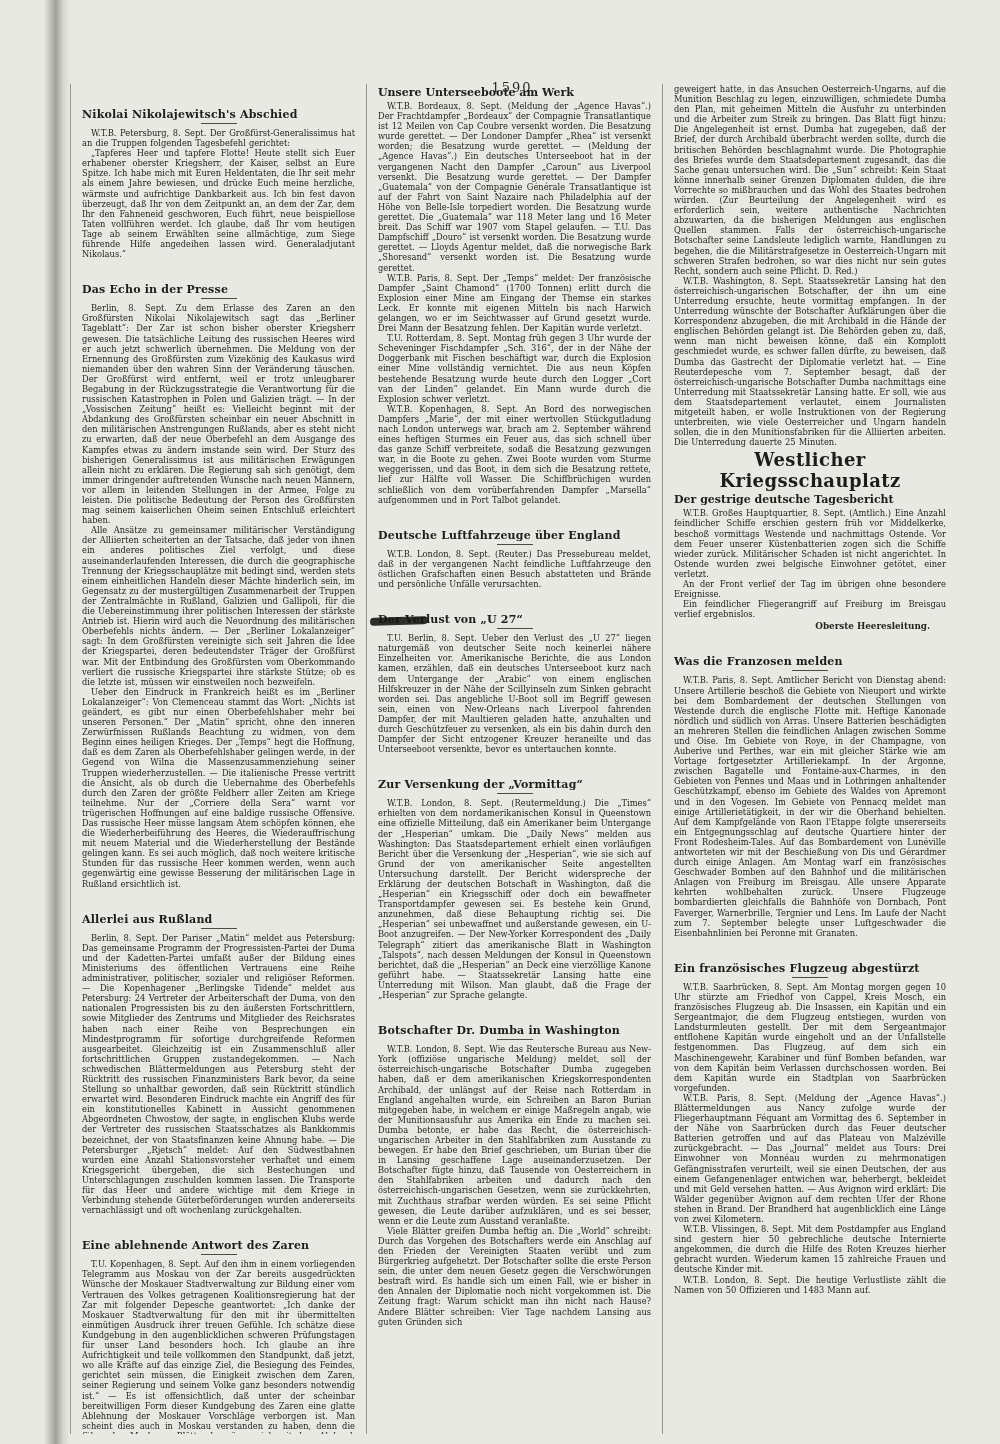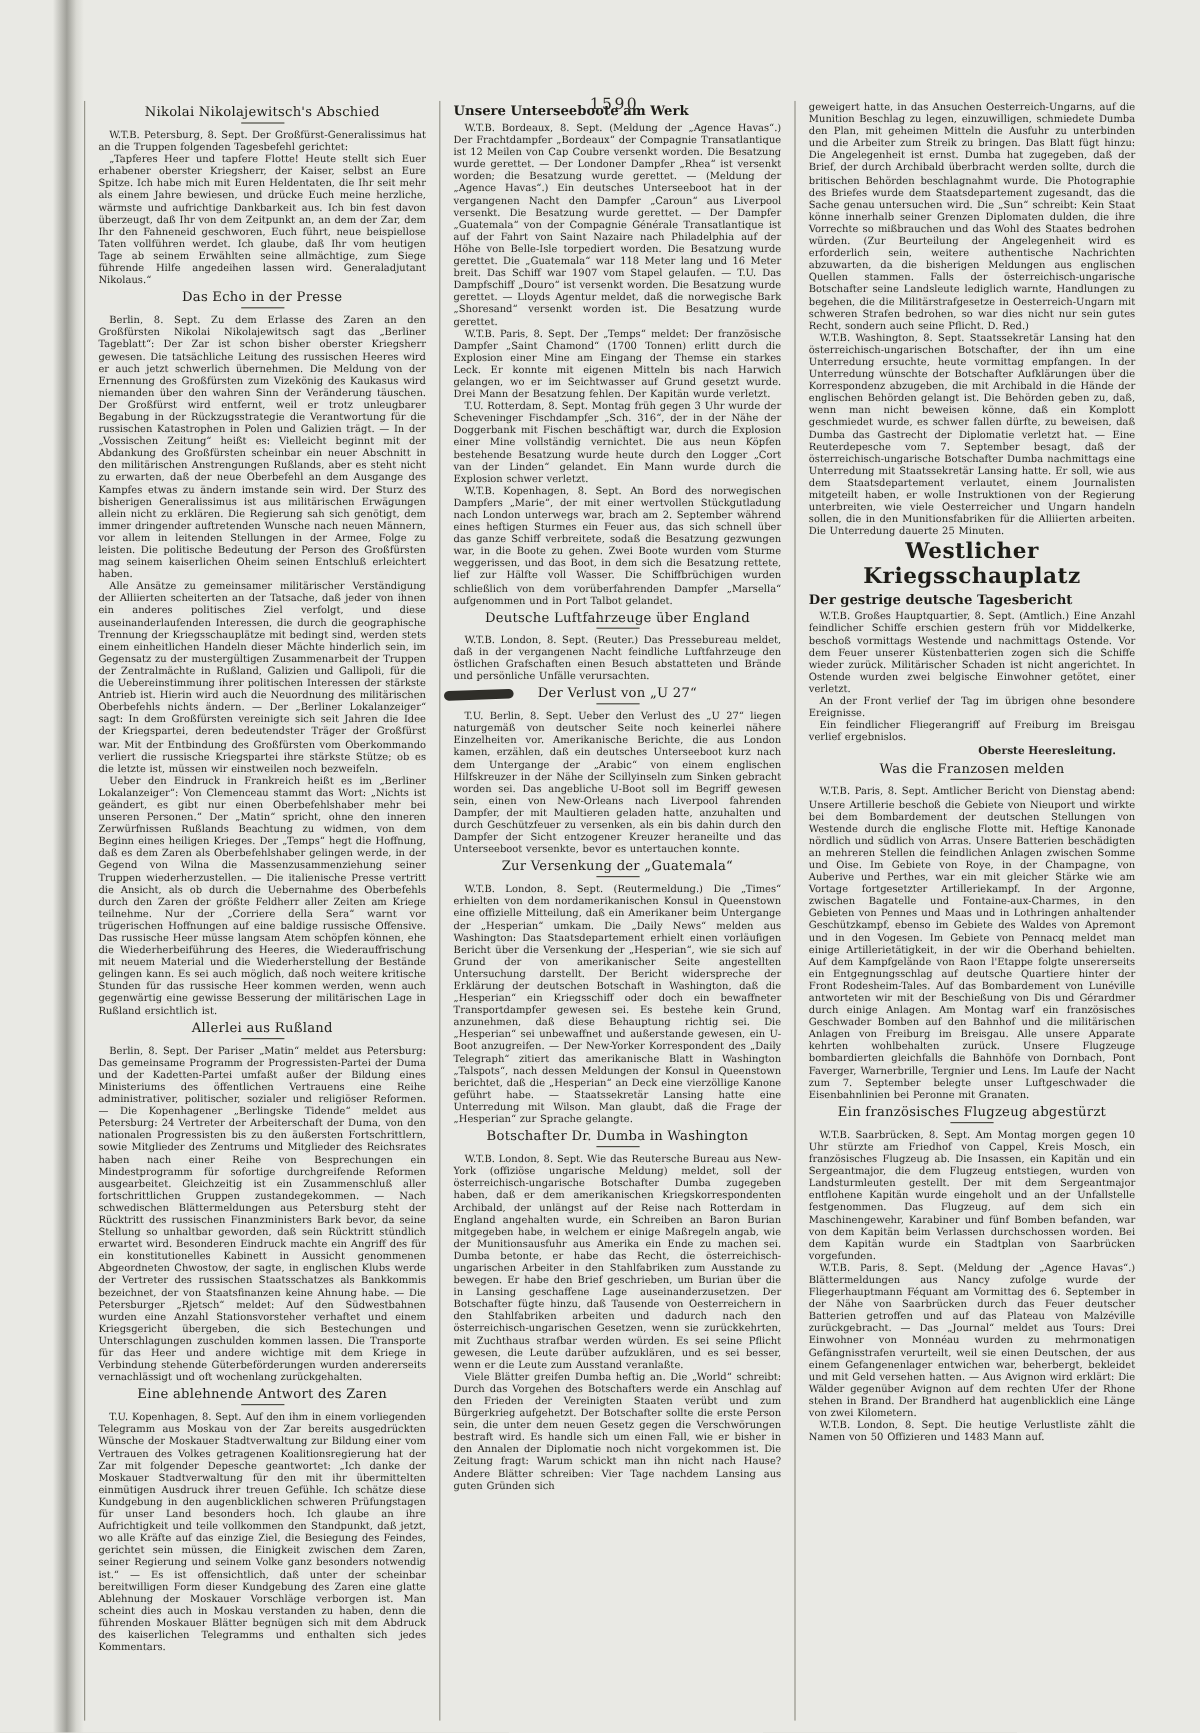--- a/index.html
+++ b/index.html
@@ -33,22 +33,22 @@
     font-size:8.3px;line-height:10.1px;
     text-align:justify;text-indent:9px;
     word-spacing:.5px;
   }
   .body.cont p:first-child{text-indent:0;}
   h2.section{
     font-size:18px;font-weight:bold;text-align:center;
     margin:1px 0 1px;letter-spacing:.4px;color:#1e1d18;
   }
   h3.head{
-    font-size:11px;font-weight:normal;text-align:center;
-    margin:3px 0 1px;letter-spacing:.2px;color:#1e1d18;
+    font-size:11px;font-weight:bold;text-align:left;
+    margin:24px 0 1px;letter-spacing:.2px;color:#1e1d18;
   }
   h4.subhead{
     font-size:11px;font-weight:bold;
     margin:2px 0 2px;color:#1e1d18;
   }
   .hrule{width:36px;height:1px;background:#4d4c44;margin:2px auto 4px;}
   .sig{
     font-size:8.8px;font-weight:bold;text-align:right;
     padding-right:16px;margin:2px 0 3px;
   }
@@ -123,21 +123,21 @@
         <div class="headwrap">
           <div class="smudge"></div>
           <h3 class="head">Der Verlust von „U 27“</h3>
         </div>
         <div class="hrule"></div>
         <div class="body">
             <p>T.U. Berlin, 8. Sept. Ueber den Verlust des „U 27“ liegen naturgemäß von deutscher Seite noch keinerlei nähere Einzelheiten vor. Amerikanische Berichte, die aus London kamen, erzählen, daß ein deutsches Unterseeboot kurz nach dem Untergange der „Arabic“ von einem englischen Hilfskreuzer in der Nähe der Scillyinseln zum Sinken gebracht worden sei. Das angebliche U-Boot soll im Begriff gewesen sein, einen von New-Orleans nach Liverpool fahrenden Dampfer, der mit Maultieren geladen hatte, anzuhalten und durch Geschützfeuer zu versenken, als ein bis dahin durch den Dampfer der Sicht entzogener Kreuzer heraneilte und das Unterseeboot versenkte, bevor es untertauchen konnte.</p>
           </div>
       </section>
       <section class="article">
-        <h3 class="head">Zur Versenkung der „Guatemala“</h3>
+        <h3 class="head">Zur Versenkung der „Vormittag“</h3>
         <div class="hrule"></div>
         <div class="body">
             <p>W.T.B. London, 8. Sept. (Reutermeldung.) Die „Times“ erhielten von dem nordamerikanischen Konsul in Queenstown eine offizielle Mitteilung, daß ein Amerikaner beim Untergange der „Hesperian“ umkam. Die „Daily News“ melden aus Washington: Das Staatsdepartement erhielt einen vorläufigen Bericht über die Versenkung der „Hesperian“, wie sie sich auf Grund der von amerikanischer Seite angestellten Untersuchung darstellt. Der Bericht widerspreche der Erklärung der deutschen Botschaft in Washington, daß die „Hesperian“ ein Kriegsschiff oder doch ein bewaffneter Transportdampfer gewesen sei. Es bestehe kein Grund, anzunehmen, daß diese Behauptung richtig sei. Die „Hesperian“ sei unbewaffnet und außerstande gewesen, ein U-Boot anzugreifen. — Der New-Yorker Korrespondent des „Daily Telegraph“ zitiert das amerikanische Blatt in Washington „Talspots“, nach dessen Meldungen der Konsul in Queenstown berichtet, daß die „Hesperian“ an Deck eine vierzöllige Kanone geführt habe. — Staatssekretär Lansing hatte eine Unterredung mit Wilson. Man glaubt, daß die Frage der „Hesperian“ zur Sprache gelangte.</p>
           </div>
       </section>
       <section class="article">
         <h3 class="head">Botschafter Dr. Dumba in Washington</h3>
         <div class="hrule"></div>
         <div class="body">
             <p>W.T.B. London, 8. Sept. Wie das Reutersche Bureau aus New-York (offiziöse ungarische Meldung) meldet, soll der österreichisch-ungarische Botschafter Dumba zugegeben haben, daß er dem amerikanischen Kriegskorrespondenten Archibald, der unlängst auf der Reise nach Rotterdam in England angehalten wurde, ein Schreiben an Baron Burian mitgegeben habe, in welchem er einige Maßregeln angab, wie der Munitionsausfuhr aus Amerika ein Ende zu machen sei. Dumba betonte, er habe das Recht, die österreichisch-ungarischen Arbeiter in den Stahlfabriken zum Ausstande zu bewegen. Er habe den Brief geschrieben, um Burian über die in Lansing geschaffene Lage auseinanderzusetzen. Der Botschafter fügte hinzu, daß Tausende von Oesterreichern in den Stahlfabriken arbeiten und dadurch nach den österreichisch-ungarischen Gesetzen, wenn sie zurückkehrten, mit Zuchthaus strafbar werden würden. Es sei seine Pflicht gewesen, die Leute darüber aufzuklären, und es sei besser, wenn er die Leute zum Ausstand veranlaßte.</p>
@@ -169,19 +169,20 @@
         <div class="body">
             <p>W.T.B. Paris, 8. Sept. Amtlicher Bericht von Dienstag abend: Unsere Artillerie beschoß die Gebiete von Nieuport und wirkte bei dem Bombardement der deutschen Stellungen von Westende durch die englische Flotte mit. Heftige Kanonade nördlich und südlich von Arras. Unsere Batterien beschädigten an mehreren Stellen die feindlichen Anlagen zwischen Somme und Oise. Im Gebiete von Roye, in der Champagne, von Auberive und Perthes, war ein mit gleicher Stärke wie am Vortage fortgesetzter Artilleriekampf. In der Argonne, zwischen Bagatelle und Fontaine-aux-Charmes, in den Gebieten von Pennes und Maas und in Lothringen anhaltender Geschützkampf, ebenso im Gebiete des Waldes von Apremont und in den Vogesen. Im Gebiete von Pennacq meldet man einige Artillerietätigkeit, in der wir die Oberhand behielten. Auf dem Kampfgelände von Raon l'Etappe folgte unsererseits ein Entgegnungsschlag auf deutsche Quartiere hinter der Front Rodesheim-Tales. Auf das Bombardement von Lunéville antworteten wir mit der Beschießung von Dis und Gérardmer durch einige Anlagen. Am Montag warf ein französisches Geschwader Bomben auf den Bahnhof und die militärischen Anlagen von Freiburg im Breisgau. Alle unsere Apparate kehrten wohlbehalten zurück. Unsere Flugzeuge bombardierten gleichfalls die Bahnhöfe von Dornbach, Pont Faverger, Warnerbrille, Tergnier und Lens. Im Laufe der Nacht zum 7. September belegte unser Luftgeschwader die Eisenbahnlinien bei Peronne mit Granaten.</p>
           </div>
       </section>
       <section class="article">
         <h3 class="head">Ein französisches Flugzeug abgestürzt</h3>
         <div class="hrule"></div>
         <div class="body">
             <p>W.T.B. Saarbrücken, 8. Sept. Am Montag morgen gegen 10 Uhr stürzte am Friedhof von Cappel, Kreis Mosch, ein französisches Flugzeug ab. Die Insassen, ein Kapitän und ein Sergeantmajor, die dem Flugzeug entstiegen, wurden von Landsturmleuten gestellt. Der mit dem Sergeantmajor entflohene Kapitän wurde eingeholt und an der Unfallstelle festgenommen. Das Flugzeug, auf dem sich ein Maschinengewehr, Karabiner und fünf Bomben befanden, war von dem Kapitän beim Verlassen durchschossen worden. Bei dem Kapitän wurde ein Stadtplan von Saarbrücken vorgefunden.</p>
             <p>W.T.B. Paris, 8. Sept. (Meldung der „Agence Havas“.) Blättermeldungen aus Nancy zufolge wurde der Fliegerhauptmann Féquant am Vormittag des 6. September in der Nähe von Saarbrücken durch das Feuer deutscher Batterien getroffen und auf das Plateau von Malzéville zurückgebracht. — Das „Journal“ meldet aus Tours: Drei Einwohner von Monnéau wurden zu mehrmonatigen Gefängnisstrafen verurteilt, weil sie einen Deutschen, der aus einem Gefangenenlager entwichen war, beherbergt, bekleidet und mit Geld versehen hatten. — Aus Avignon wird erklärt: Die Wälder gegenüber Avignon auf dem rechten Ufer der Rhone stehen in Brand. Der Brandherd hat augenblicklich eine Länge von zwei Kilometern.</p>
+            <p>W.T.B. Vlissingen, 8. Sept. Mit dem Postdampfer aus England sind gestern hier 50 gebrechliche deutsche Internierte angekommen, die durch die Hilfe des Roten Kreuzes hierher gebracht wurden. Wiederum kamen 15 zahlreiche Frauen und deutsche Kinder mit.</p>
             <p>W.T.B. London, 8. Sept. Die heutige Verlustliste zählt die Namen von 50 Offizieren und 1483 Mann auf.</p>
           </div>
       </section>
     </div>
 
   </div>
 </div>
 
 </body></html>

